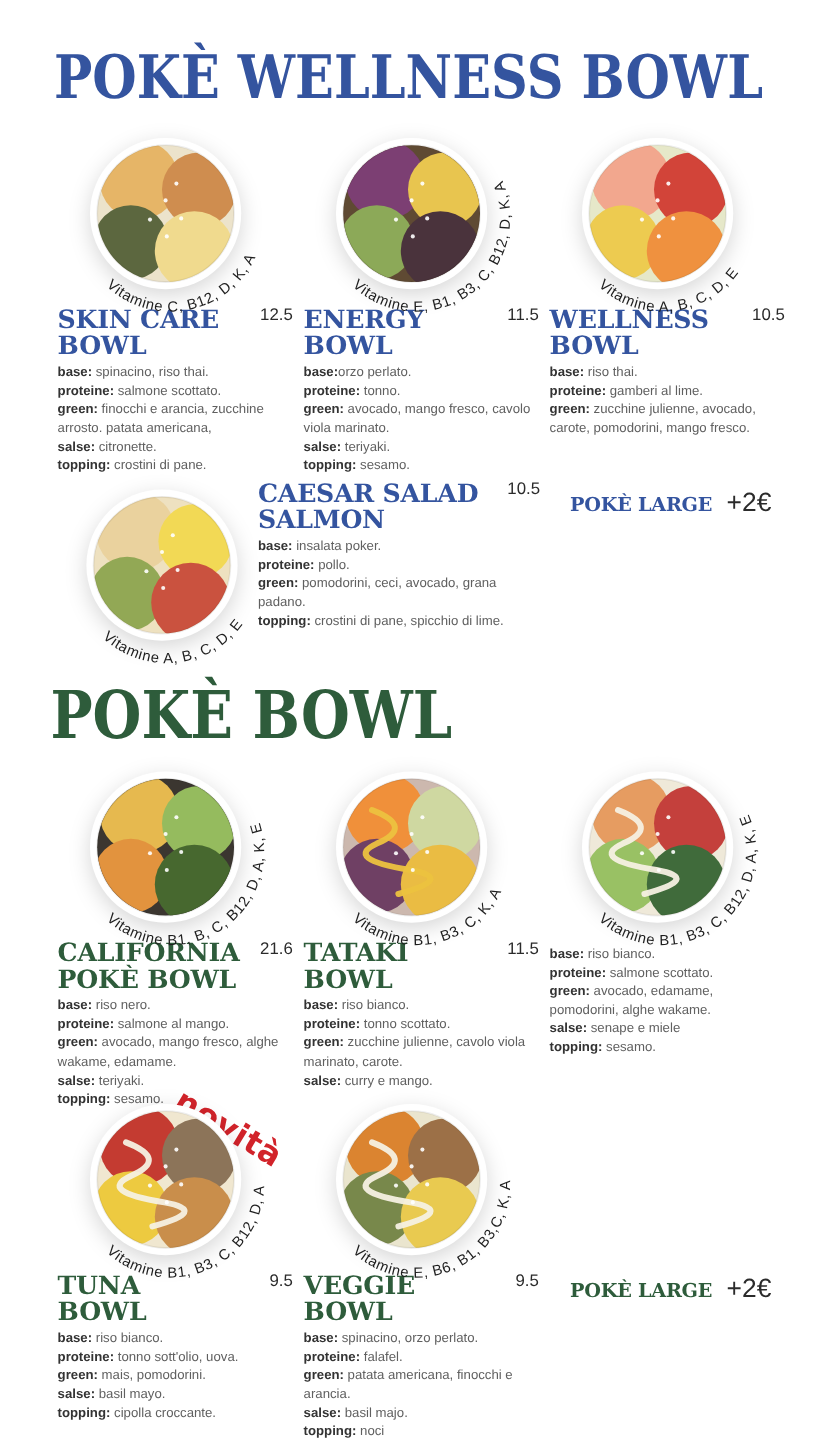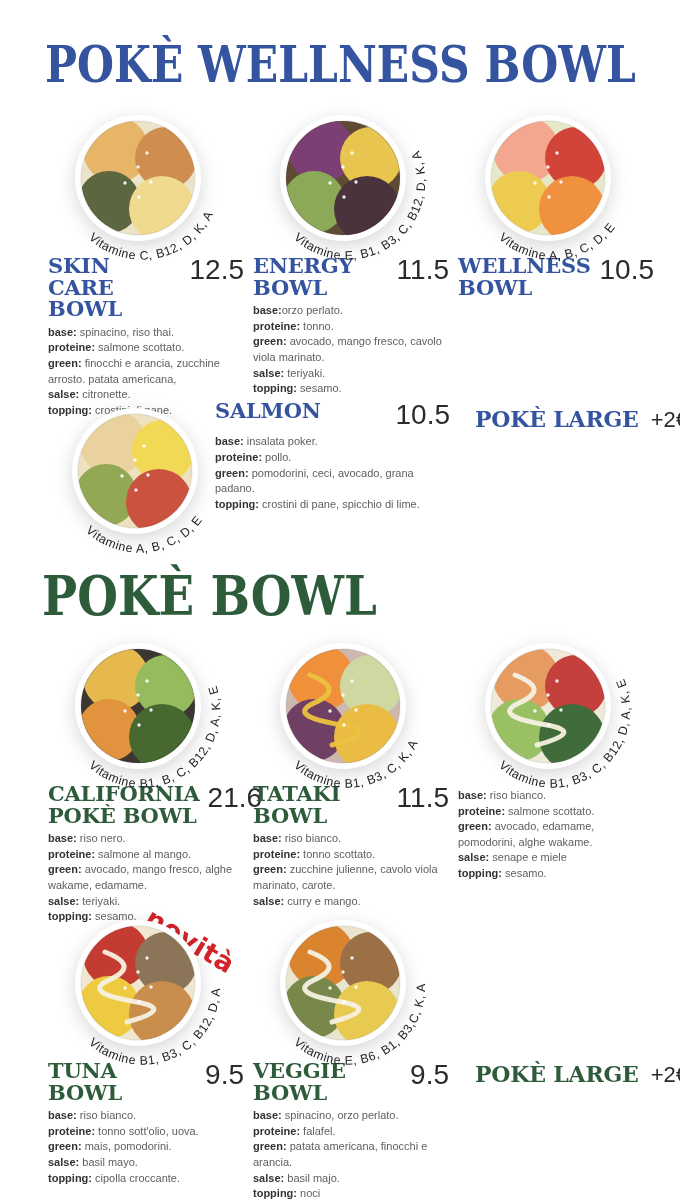--- a/index.html
+++ b/index.html
@@ -16,28 +16,28 @@
   .plate{fill:#fff;filter:drop-shadow(0 5px 9px rgba(0,0,0,.16));}
   .rim{fill:none;stroke:rgba(0,0,0,.07);stroke-width:1.5;}
   .sesame circle{fill:#fff;opacity:.9;}
   .vit{font-family:"Liberation Sans",sans-serif;font-size:12.3px;letter-spacing:.6px;fill:#1e1e1e;}
   .drizzle{fill:none;stroke-width:5;stroke-linecap:round;opacity:.95;}
   .dz-w{stroke:#f5f0e1;}
   .dz-y{stroke:#ecc23f;}
   .head{display:flex;align-items:flex-start;gap:8px;}
   .iname{margin:0;font-family:"DejaVu Serif",serif;font-weight:700;font-size:21px;line-height:1.03;letter-spacing:-.2px;}
   .iname span{display:block;}
-  .price{margin-left:auto;font-size:28px;line-height:1.05;color:var(--price);}
+  .price{margin-left:auto;font-size:14px;line-height:1.05;color:var(--price);}
   .desc{margin-top:5px;}
   .desc p{margin:0;font-size:11px;line-height:15.6px;color:var(--text);}
   .desc b{color:var(--label);font-weight:700;}
   .caesar-text{position:absolute;width:235px;}
   .caesar-text .desc{width:206px;}
   .large-offer{position:absolute;display:flex;gap:12px;align-items:baseline;white-space:nowrap;}
-  .lo-label{font-family:"DejaVu Serif",serif;font-weight:700;font-size:22px;letter-spacing:-.2px;}
+  .lo-label{font-family:"DejaVu Serif",serif;font-weight:700;font-size:16px;letter-spacing:-.2px;}
   .lo-price{font-size:22px;color:var(--price);}
   .novita{position:absolute;font-family:"DejaVu Sans",sans-serif;font-weight:700;font-size:27px;
         color:var(--novita);transform:rotate(31deg);transform-origin:left top;letter-spacing:.5px;}
 </style>
 </head>
 <body>
 
 <div class="page">
 
   <h1 class="sec-title c-wellness" style="left:45px;top:40px;">POKÈ WELLNESS BOWL</h1>
@@ -157,20 +157,25 @@
         <circle class="rim" cx="95" cy="97" r="57"></circle>
         <text class="vit"><textPath href="#arc3" startOffset="2">Vitamine A, B, C, D, E</textPath></text>
       </svg>
     </div>
     <div class="head">
       <h3 class="iname c-wellness">
           <span>WELLNESS</span>
           <span>BOWL</span>
         </h3>
       <span class="price">10.5</span>
+    </div>
+    <div class="desc">
+      <p><b>base:</b><span> riso thai.</span></p>
+      <p><b>proteine:</b><span> gamberi al lime.</span></p>
+      <p><b>green:</b><span> zucchine julienne, avocado, carote, pomodorini, mango fresco.</span></p>
     </div>
   </div>
 
   <svg class="bowl" style="position:absolute;left:40px;top:374px;" width="190" height="190" viewBox="0 0 190 190">
     <defs>
         <clipPath id="cp4">
           <circle cx="95" cy="97" r="57"></circle>
         </clipPath>
         <path id="arc4" d="M44 156 A78 78 0 1 0 154 45" fill="none"></path>
       </defs>
@@ -188,20 +193,21 @@
           <circle cx="96" cy="116" r="1.7"></circle>
           <circle cx="104" cy="72" r="1.7"></circle>
         </g>
     </g>
     <circle class="rim" cx="95" cy="97" r="57"></circle>
     <text class="vit"><textPath href="#arc4" startOffset="2">Vitamine A, B, C, D, E</textPath></text>
   </svg>
   <div class="caesar-text" style="left:215px;top:400px;">
     <div class="head">
       <h3 class="iname c-wellness">
+          <span>CAESAR SALAD</span>
           <span>SALMON</span>
         </h3>
       <span class="price">10.5</span>
     </div>
     <div class="desc">
       <p><b>base:</b><span> insalata poker.</span></p>
       <p><b>proteine:</b><span> pollo.</span></p>
       <p><b>green:</b><span> pomodorini, ceci, avocado, grana padano.</span></p>
       <p><b>topping:</b><span> crostini di pane, spicchio di lime.</span></p>
     </div>

